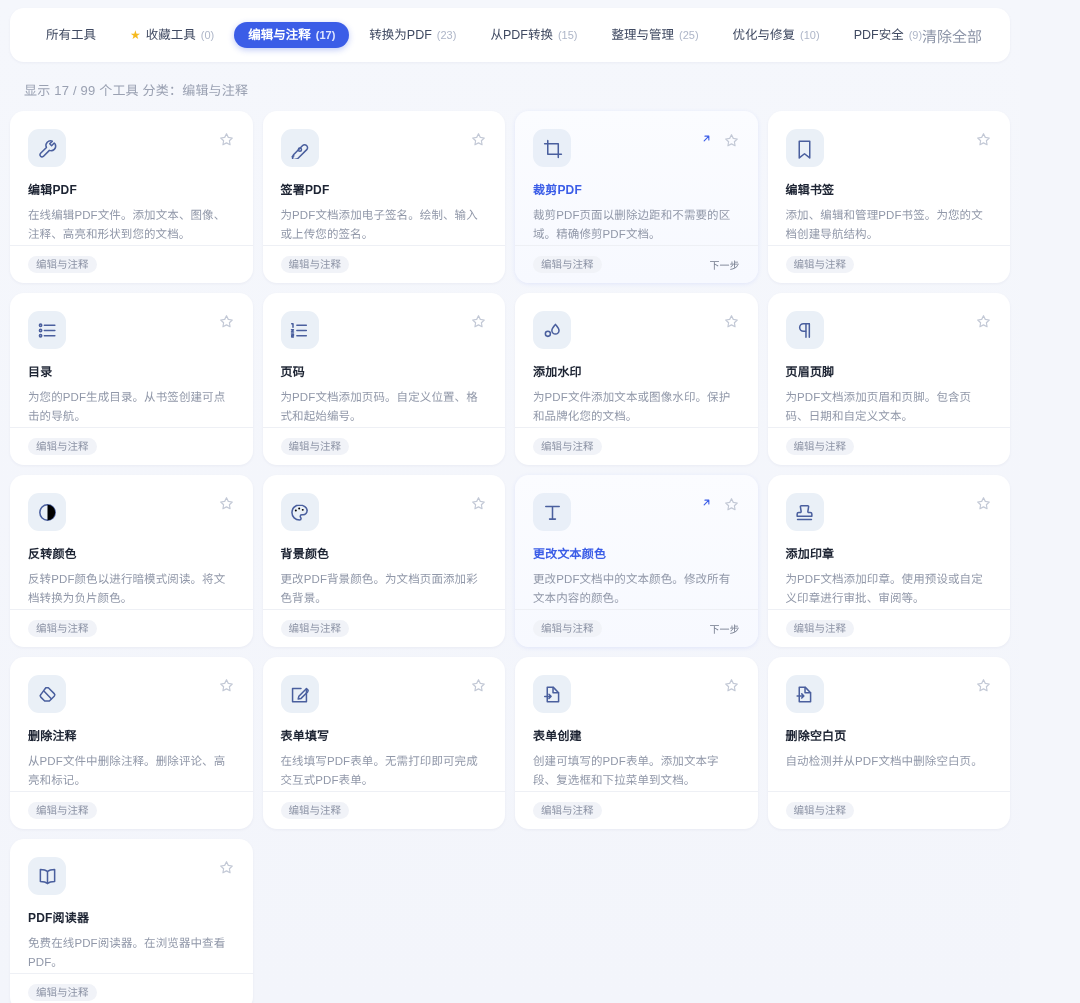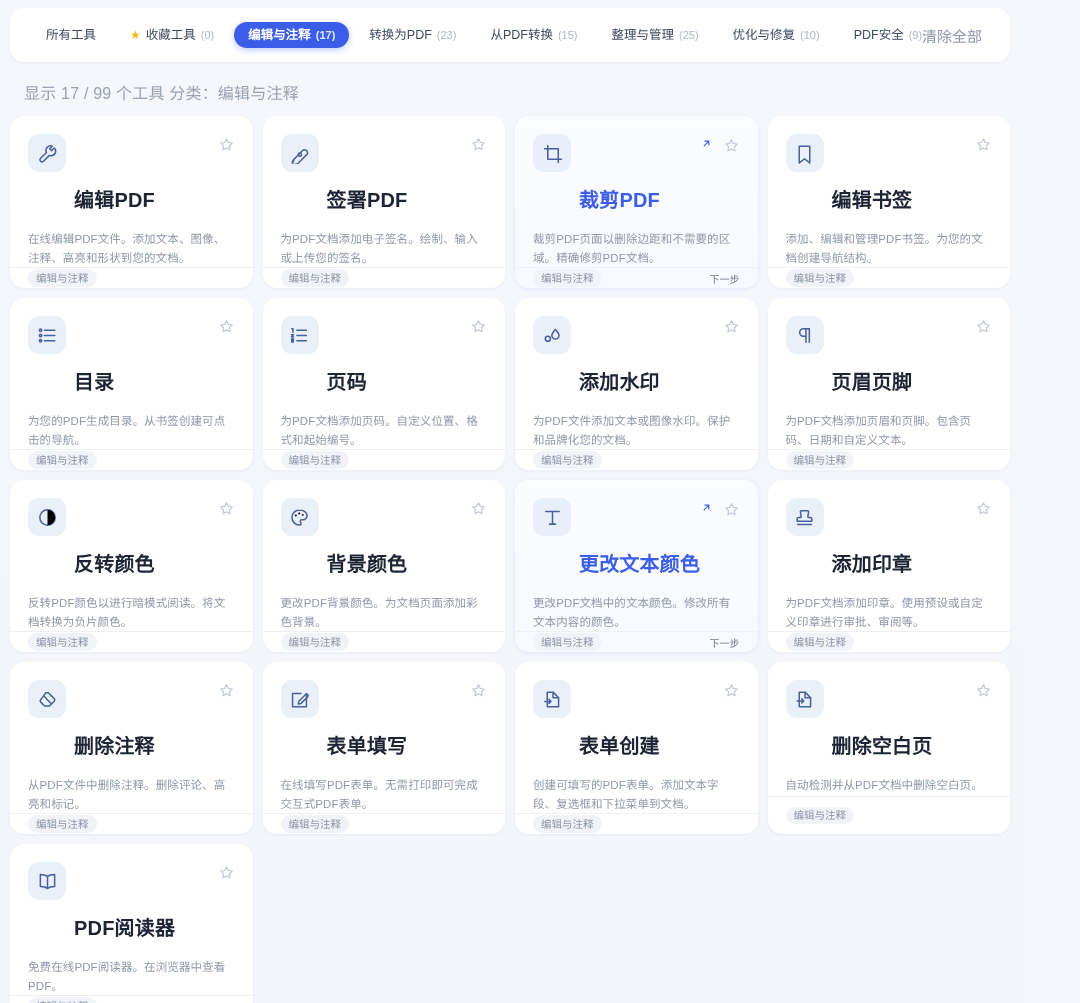--- a/index.html
+++ b/index.html
@@ -81,21 +81,21 @@
     cursor: pointer;
     padding: 6px 10px;
     border: none;
     background: transparent;
     font-family: inherit;
   }
 
   
   .resultline {
     margin: 18px 0 12px 24px;
-    font-size: 16px;
+    font-size: 13px;
     color: #9aa1b2;
     letter-spacing: .2px;
   }
 
   
   .grid {
     margin: 0 10px;
     display: grid;
     grid-template-columns: repeat(4, 1fr);
     column-gap: 10px;
@@ -149,31 +149,30 @@
 
   .fav-btn {
     width: 17px;
     height: 17px;
     display: block;
     color: #c3c9d6;
   }
 
   .card-title {
     margin-top: 16px;
-    font-size: 20px;
+    font-size: 12px;
     font-weight: bold;
     color: #1d2433;
     line-height: 1.2;
     letter-spacing: .2px;
-    margin-left: 46px;
   }
   .card.highlight .card-title { color: #3b5de7; }
 
   .card-desc {
-    margin-top: 18px;
+    margin-top: 9px;
     font-size: 11.5px;
     line-height: 1.62;
     color: #9198a9;
     letter-spacing: .1px;
     flex: 1;
   }
 
   .card-footer {
     border-top: 1px solid #eef0f5;
     height: 38px;

